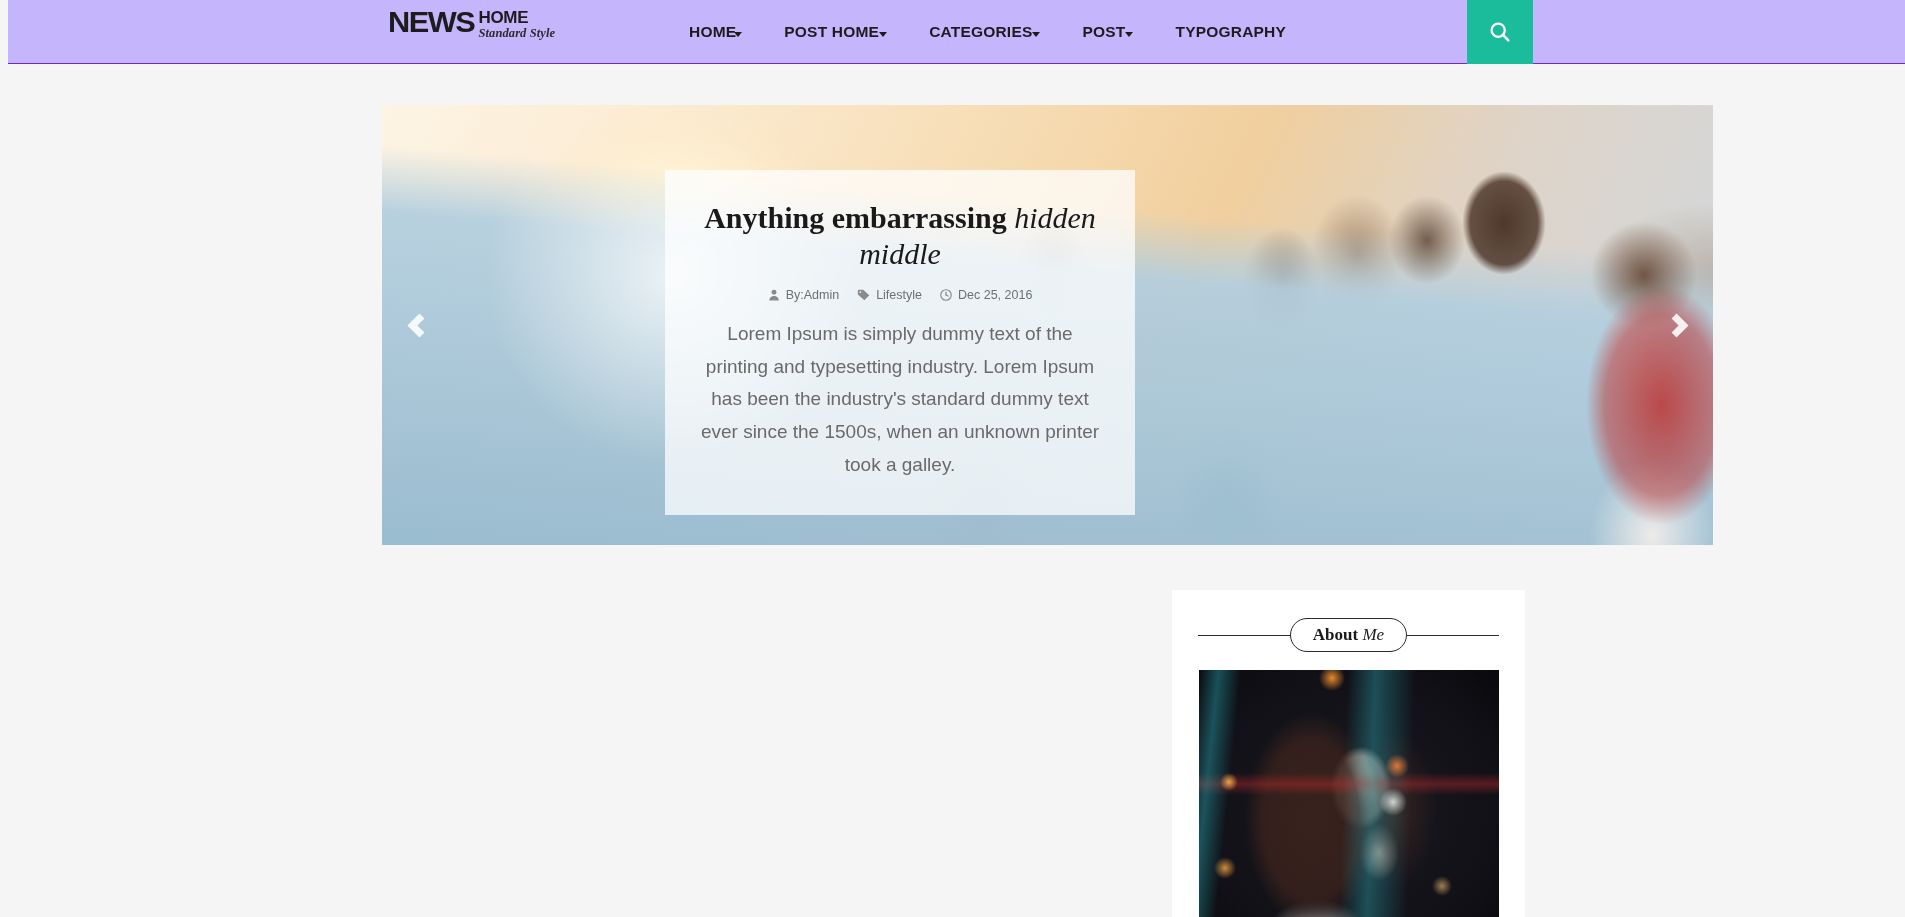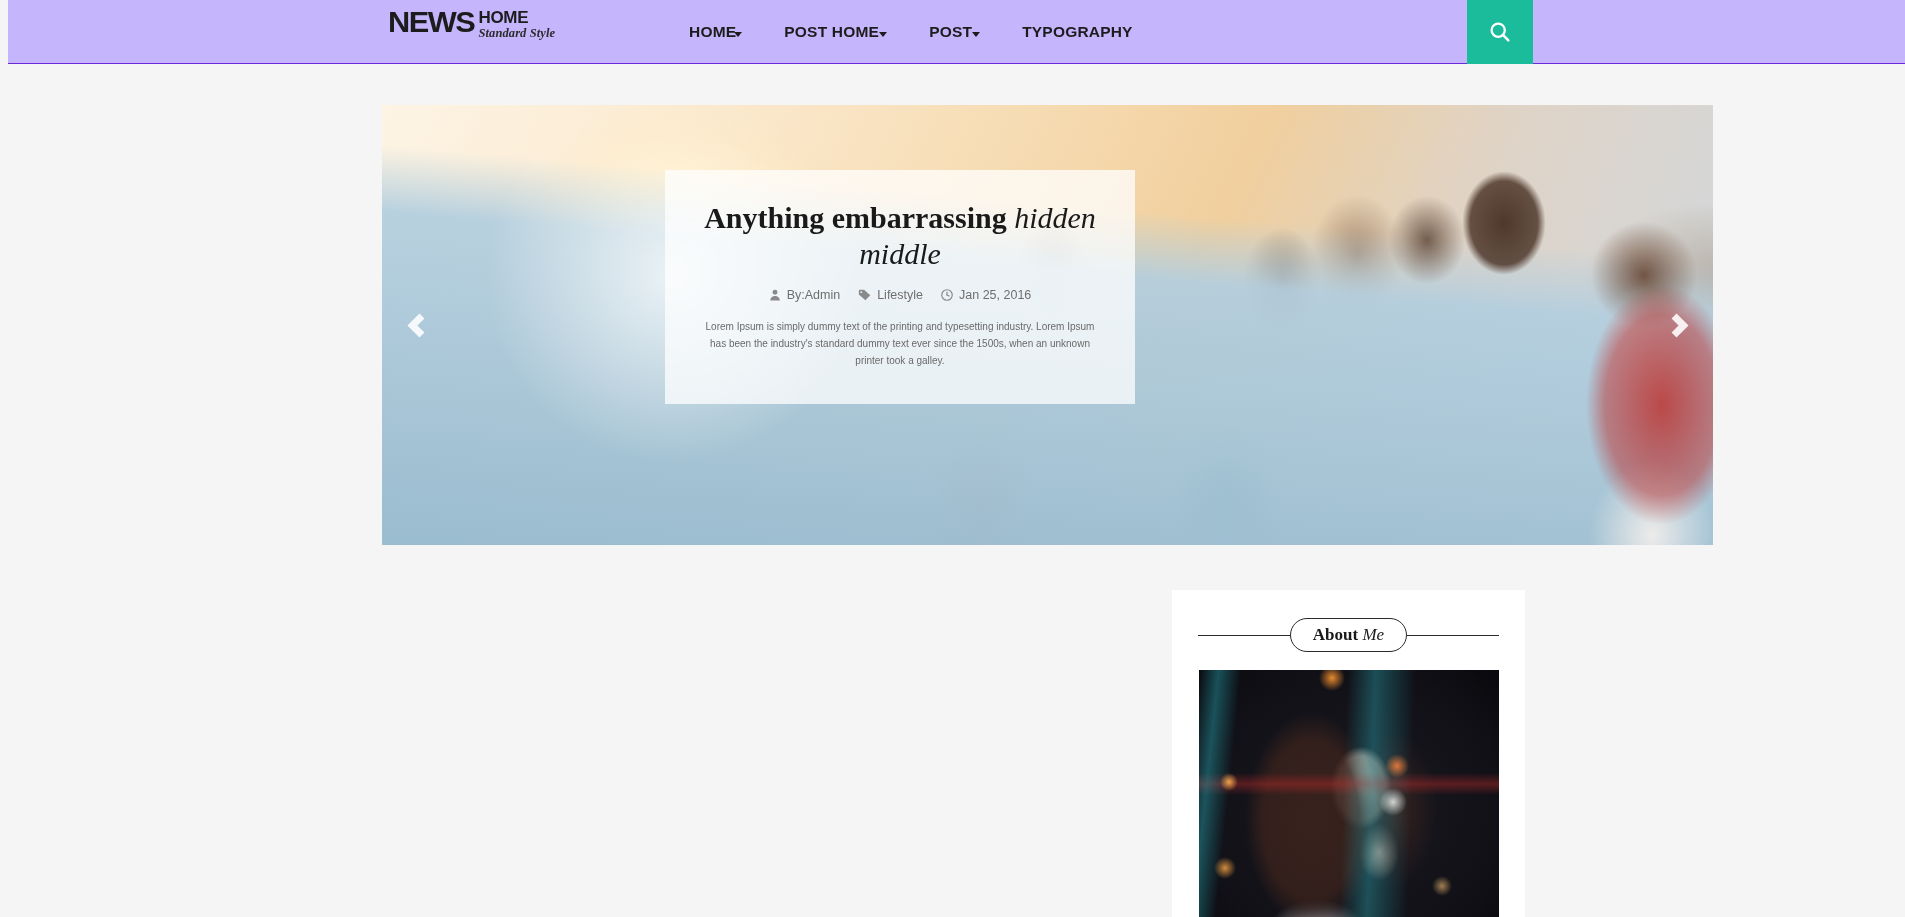--- a/index.html
+++ b/index.html
@@ -202,21 +202,21 @@
     gap: 6px;
     font-family: "Liberation Sans", sans-serif;
     font-size: 12.5px;
     color: #6f6f6f;
     white-space: nowrap;
   }
   .meta-chunk svg { display: block; flex: none; }
 
   .hero-excerpt {
     font-family: "Liberation Sans", sans-serif;
-    font-size: 10px;
+    font-size: 19px;
     line-height: 1.72;
     color: #6a6a6a;
   }
 
   .hero-arrow {
     position: absolute;
     top: 50%;
     transform: translateY(-50%);
     width: 34px;
     height: 34px;
@@ -382,20 +382,24 @@
   <nav class="main-nav">
     <a class="nav-item" href="#">
       <span class="nav-label">HOME</span>
       <span class="caret tight"></span>
     </a>
     <a class="nav-item" href="#">
       <span class="nav-label">POST HOME</span>
       <span class="caret"></span>
     </a>
     <a class="nav-item" href="#">
+      <span class="nav-label">CATEGORIES</span>
+      <span class="caret"></span>
+    </a>
+    <a class="nav-item" href="#">
       <span class="nav-label">POST</span>
       <span class="caret"></span>
     </a>
     <a class="nav-item" href="#">
       <span class="nav-label">TYPOGRAPHY</span>
     </a>
   </nav>
 
   <button class="search-btn" aria-label="Search">
     <svg width="24" height="24" viewBox="0 0 24 24">
@@ -431,21 +435,21 @@
         </svg>
         <span>Lifestyle</span>
       </span>
 
       <span class="meta-chunk">
         <svg width="12" height="12" viewBox="0 0 16 16">
           <circle cx="8" cy="8" r="7" fill="none" stroke="#8a8a8a" stroke-width="1.6"></circle>
           <line x1="8" y1="8" x2="8" y2="4.2" stroke="#8a8a8a" stroke-width="1.6" stroke-linecap="round"></line>
           <line x1="8" y1="8" x2="10.8" y2="9.4" stroke="#8a8a8a" stroke-width="1.6" stroke-linecap="round"></line>
         </svg>
-        <span>Jan 25, 2016</span>
+        <span>Dec 25, 2016</span>
       </span>
     </div>
 
     <p class="hero-excerpt">Lorem Ipsum is simply dummy text of the printing and typesetting industry. Lorem Ipsum has been the industry's standard dummy text ever since the 1500s, when an unknown printer took a galley.</p>
   </div>
 
   <button class="hero-arrow prev">
     <span class="chev left"></span>
   </button>
   <button class="hero-arrow next">

